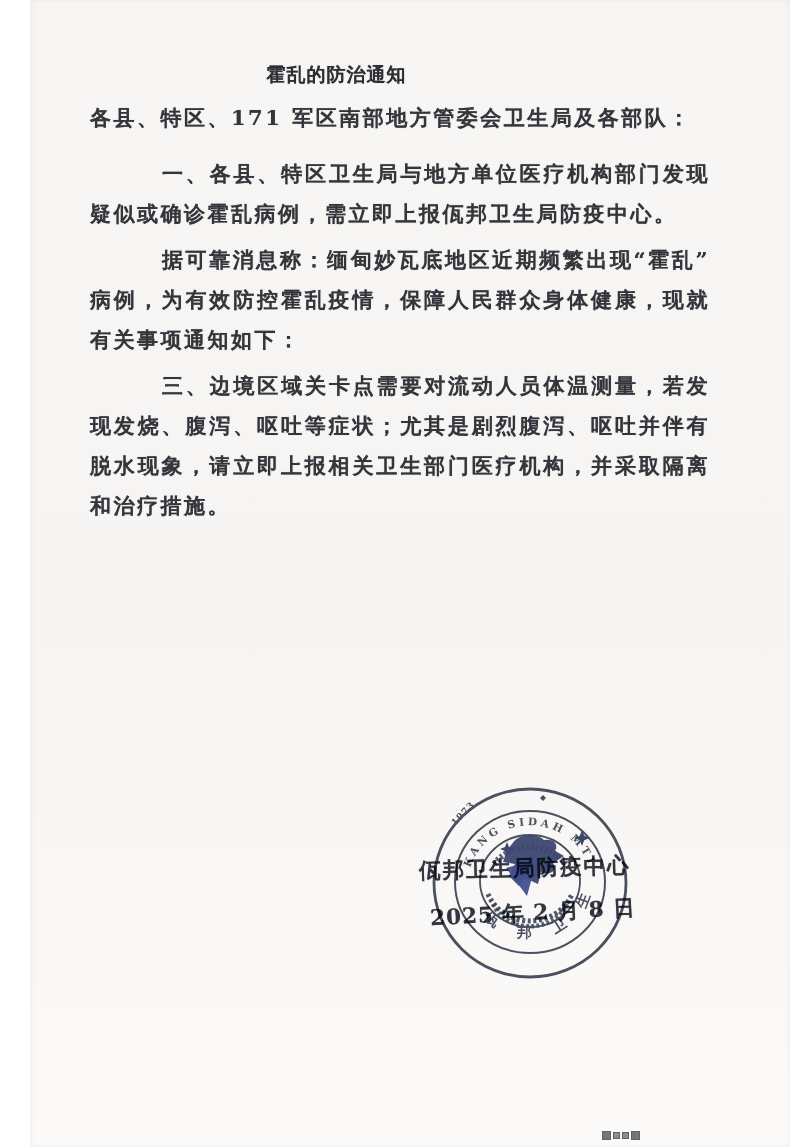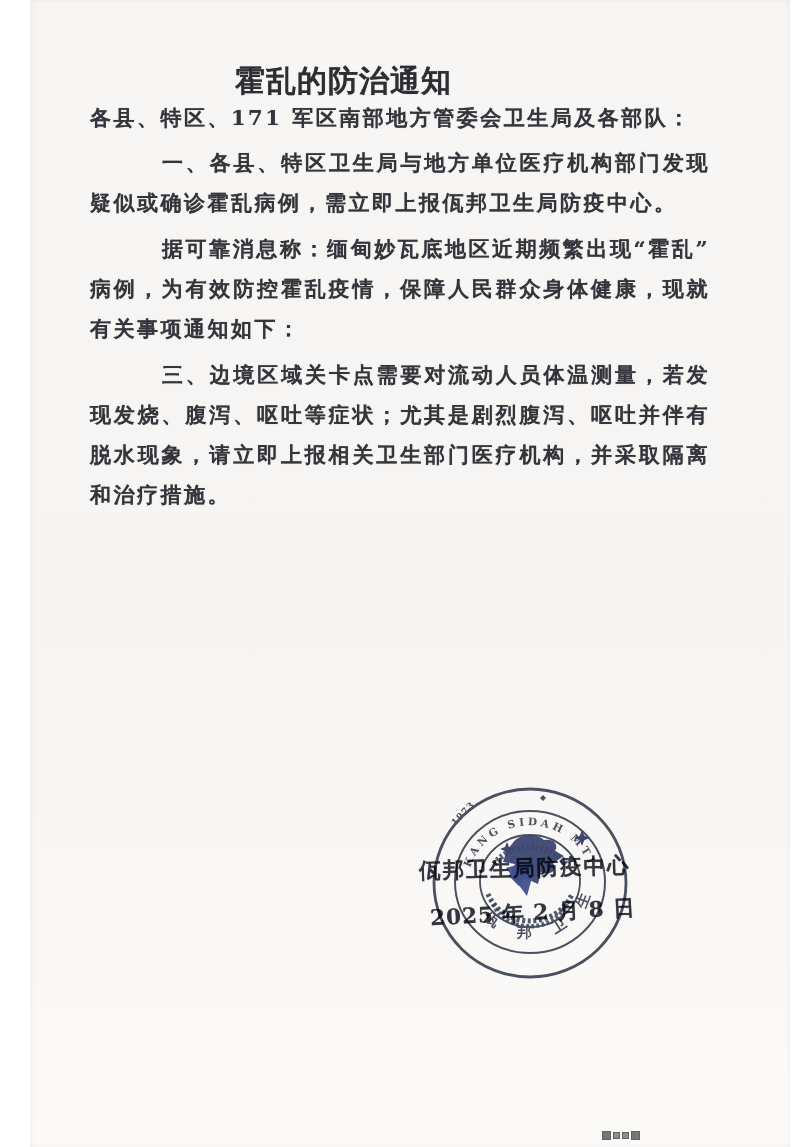--- a/index.html
+++ b/index.html
@@ -9,33 +9,33 @@
     font-family:"DejaVu Serif", serif;
   }
   
   .scan-page{
     position:absolute;left:30px;top:0;width:760px;height:1147px;
     background:linear-gradient(180deg,#f7f6f4 0%,#f6f5f3 55%,#f9f8f6 82%,#fcfbfa 100%);
     box-shadow:inset 3px 0 6px rgba(0,0,0,0.035), inset -2px 0 5px rgba(0,0,0,0.03);
   }
   .doc-title{
     position:absolute;left:0;top:56px;width:673px;
-    text-align:center;font-size:30px;line-height:36px;font-weight:700;
-    color:#2c2e33;letter-spacing:1px;margin:7px;
+    text-align:center;font-size:19px;line-height:36px;font-weight:700;
+    color:#2c2e33;letter-spacing:1px;margin:0;
     text-shadow:0 0 0.7px rgba(20,20,25,0.55);
   }
   .doc-body{
     position:absolute;left:90px;top:98px;width:620px;
     font-size:21px;line-height:40px;font-weight:600;
     color:#33353b;letter-spacing:2.5px;text-align:justify;
     text-shadow:0 0 0.7px rgba(30,30,38,0.5);
   }
   .doc-body p{margin:0 0 6px 0;}
   .doc-body p.indent{text-indent:72px;}
-  .doc-body p.salutation{margin-bottom:5px;}
+  .doc-body p.salutation{margin-bottom:16px;}
   .doc-closing{
     margin-top:50px;text-indent:72px;
   }
   
   .sig-line{
     position:absolute;left:419px;top:853px;width:230px;
     font-size:21.5px;font-weight:700;letter-spacing:2px;color:#34363f;
     transform:rotate(-1.5deg);white-space:nowrap;
     text-shadow:0 0 0.8px rgba(30,30,40,0.55);
   }

